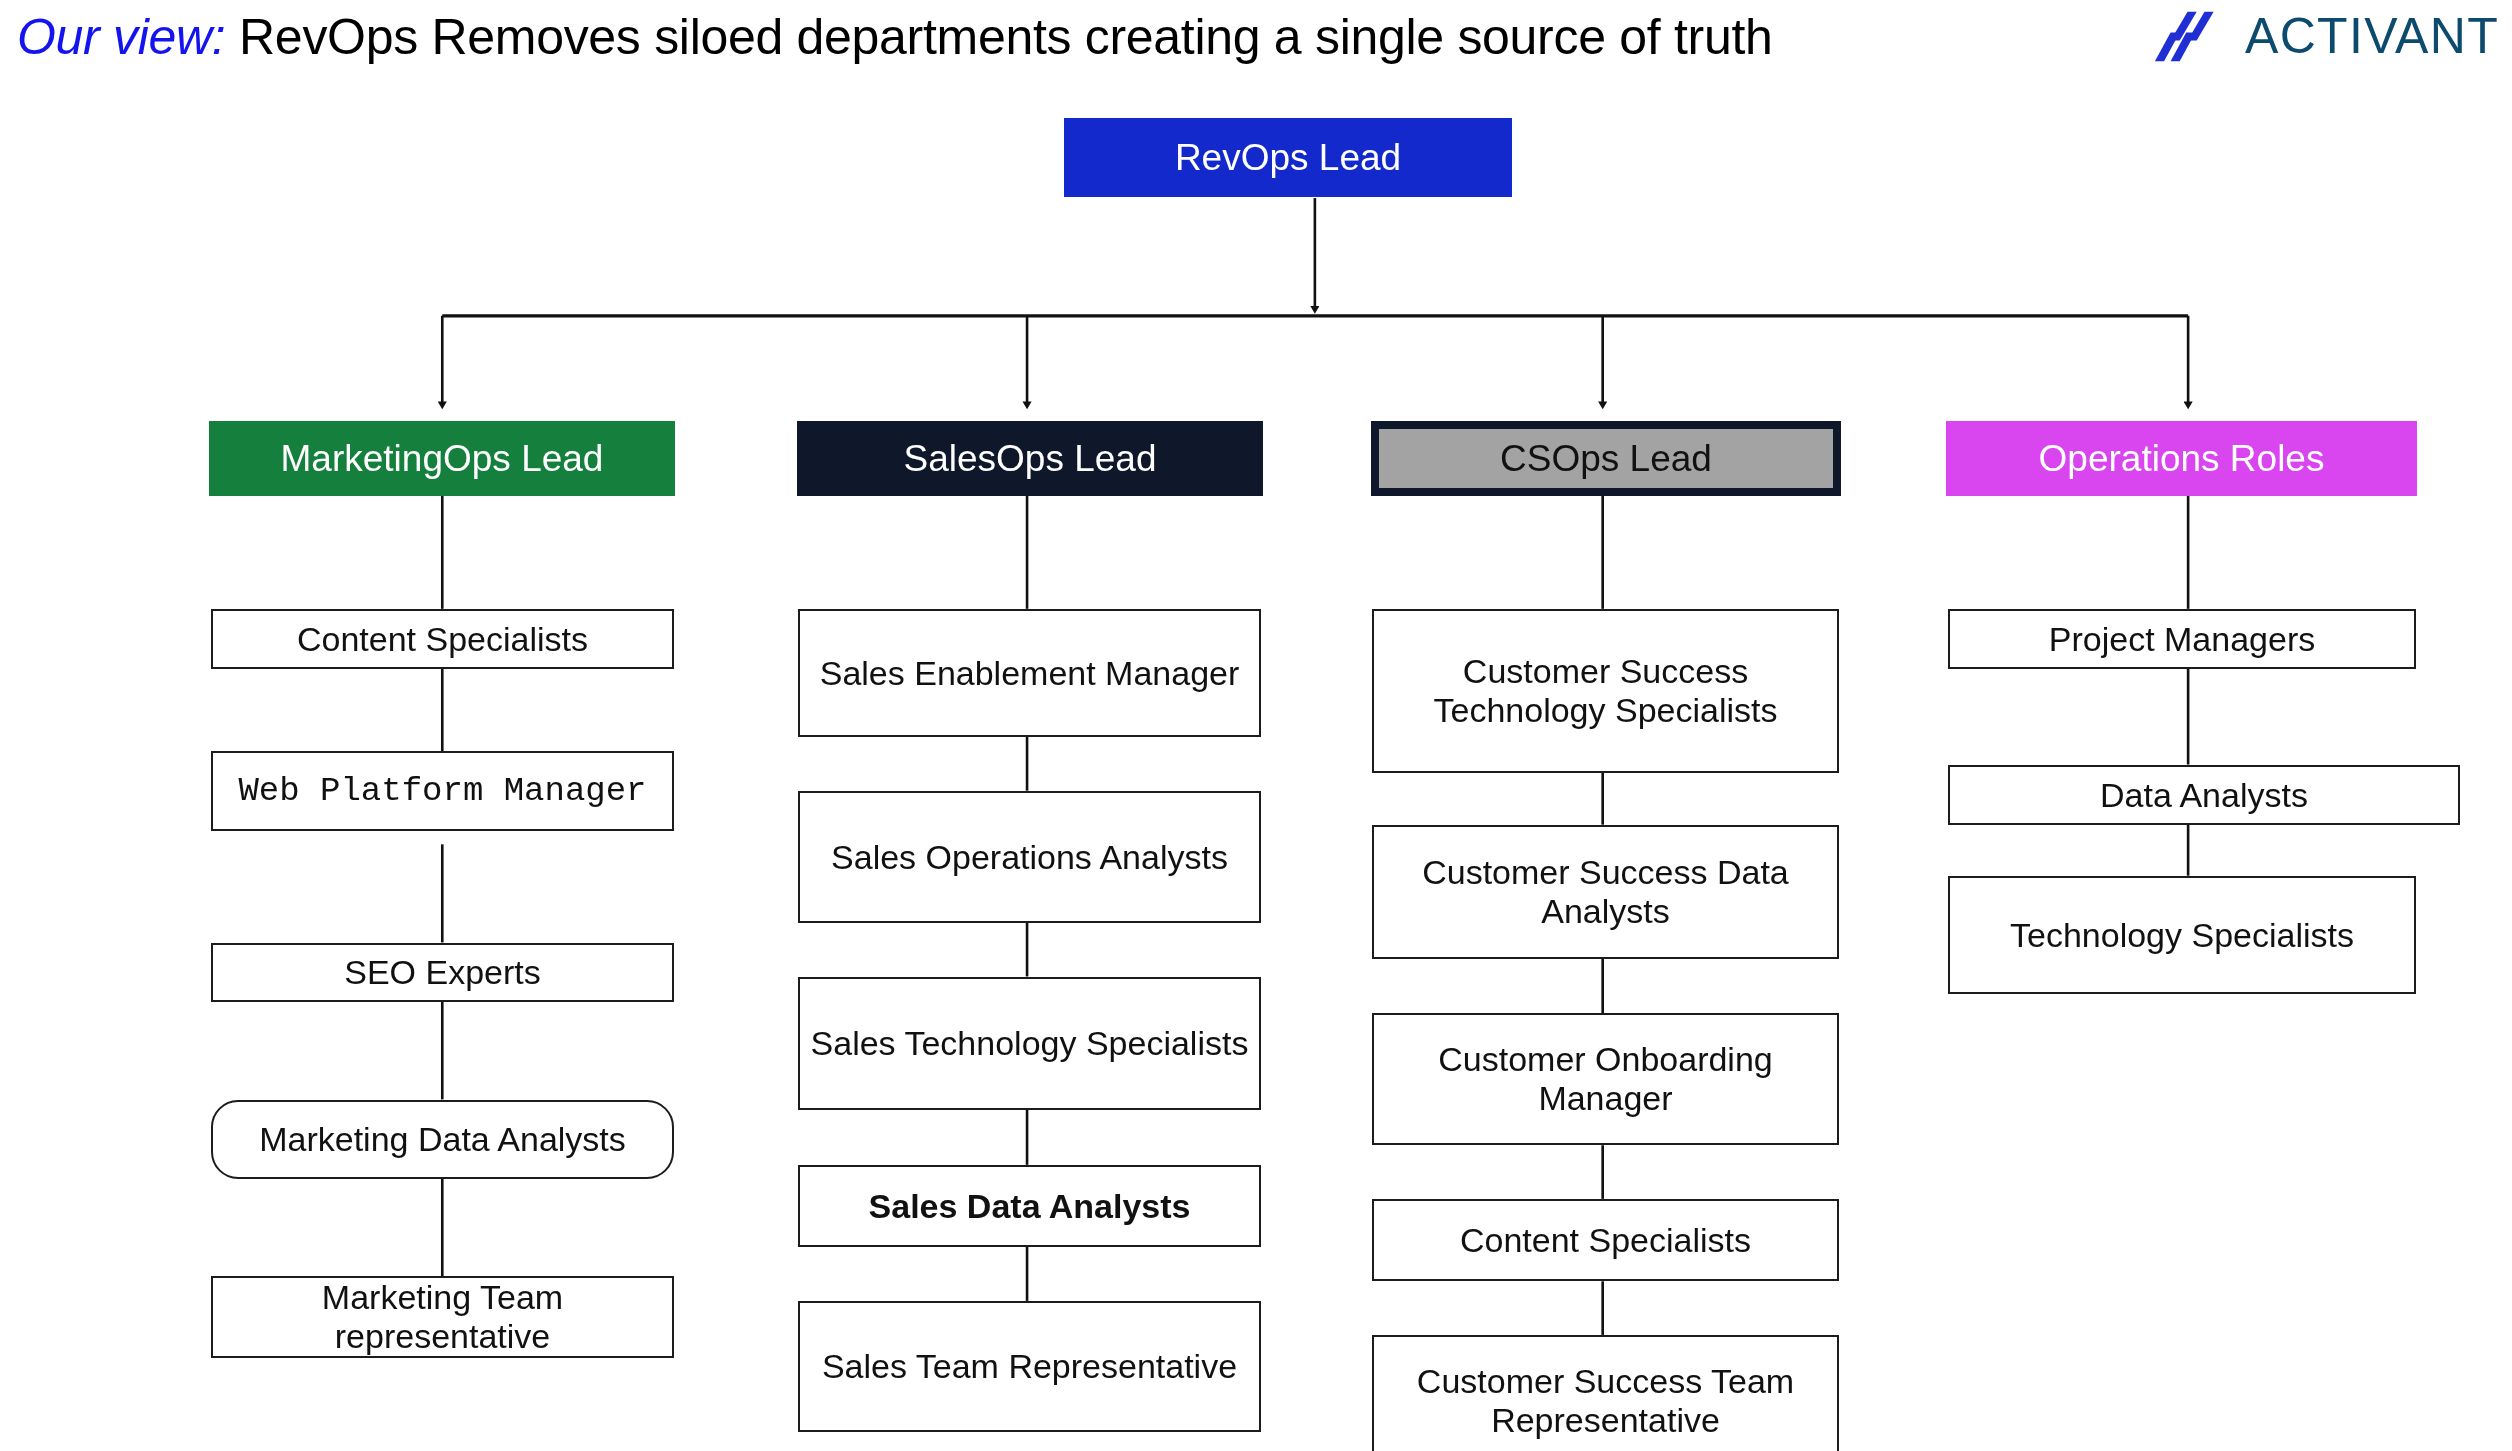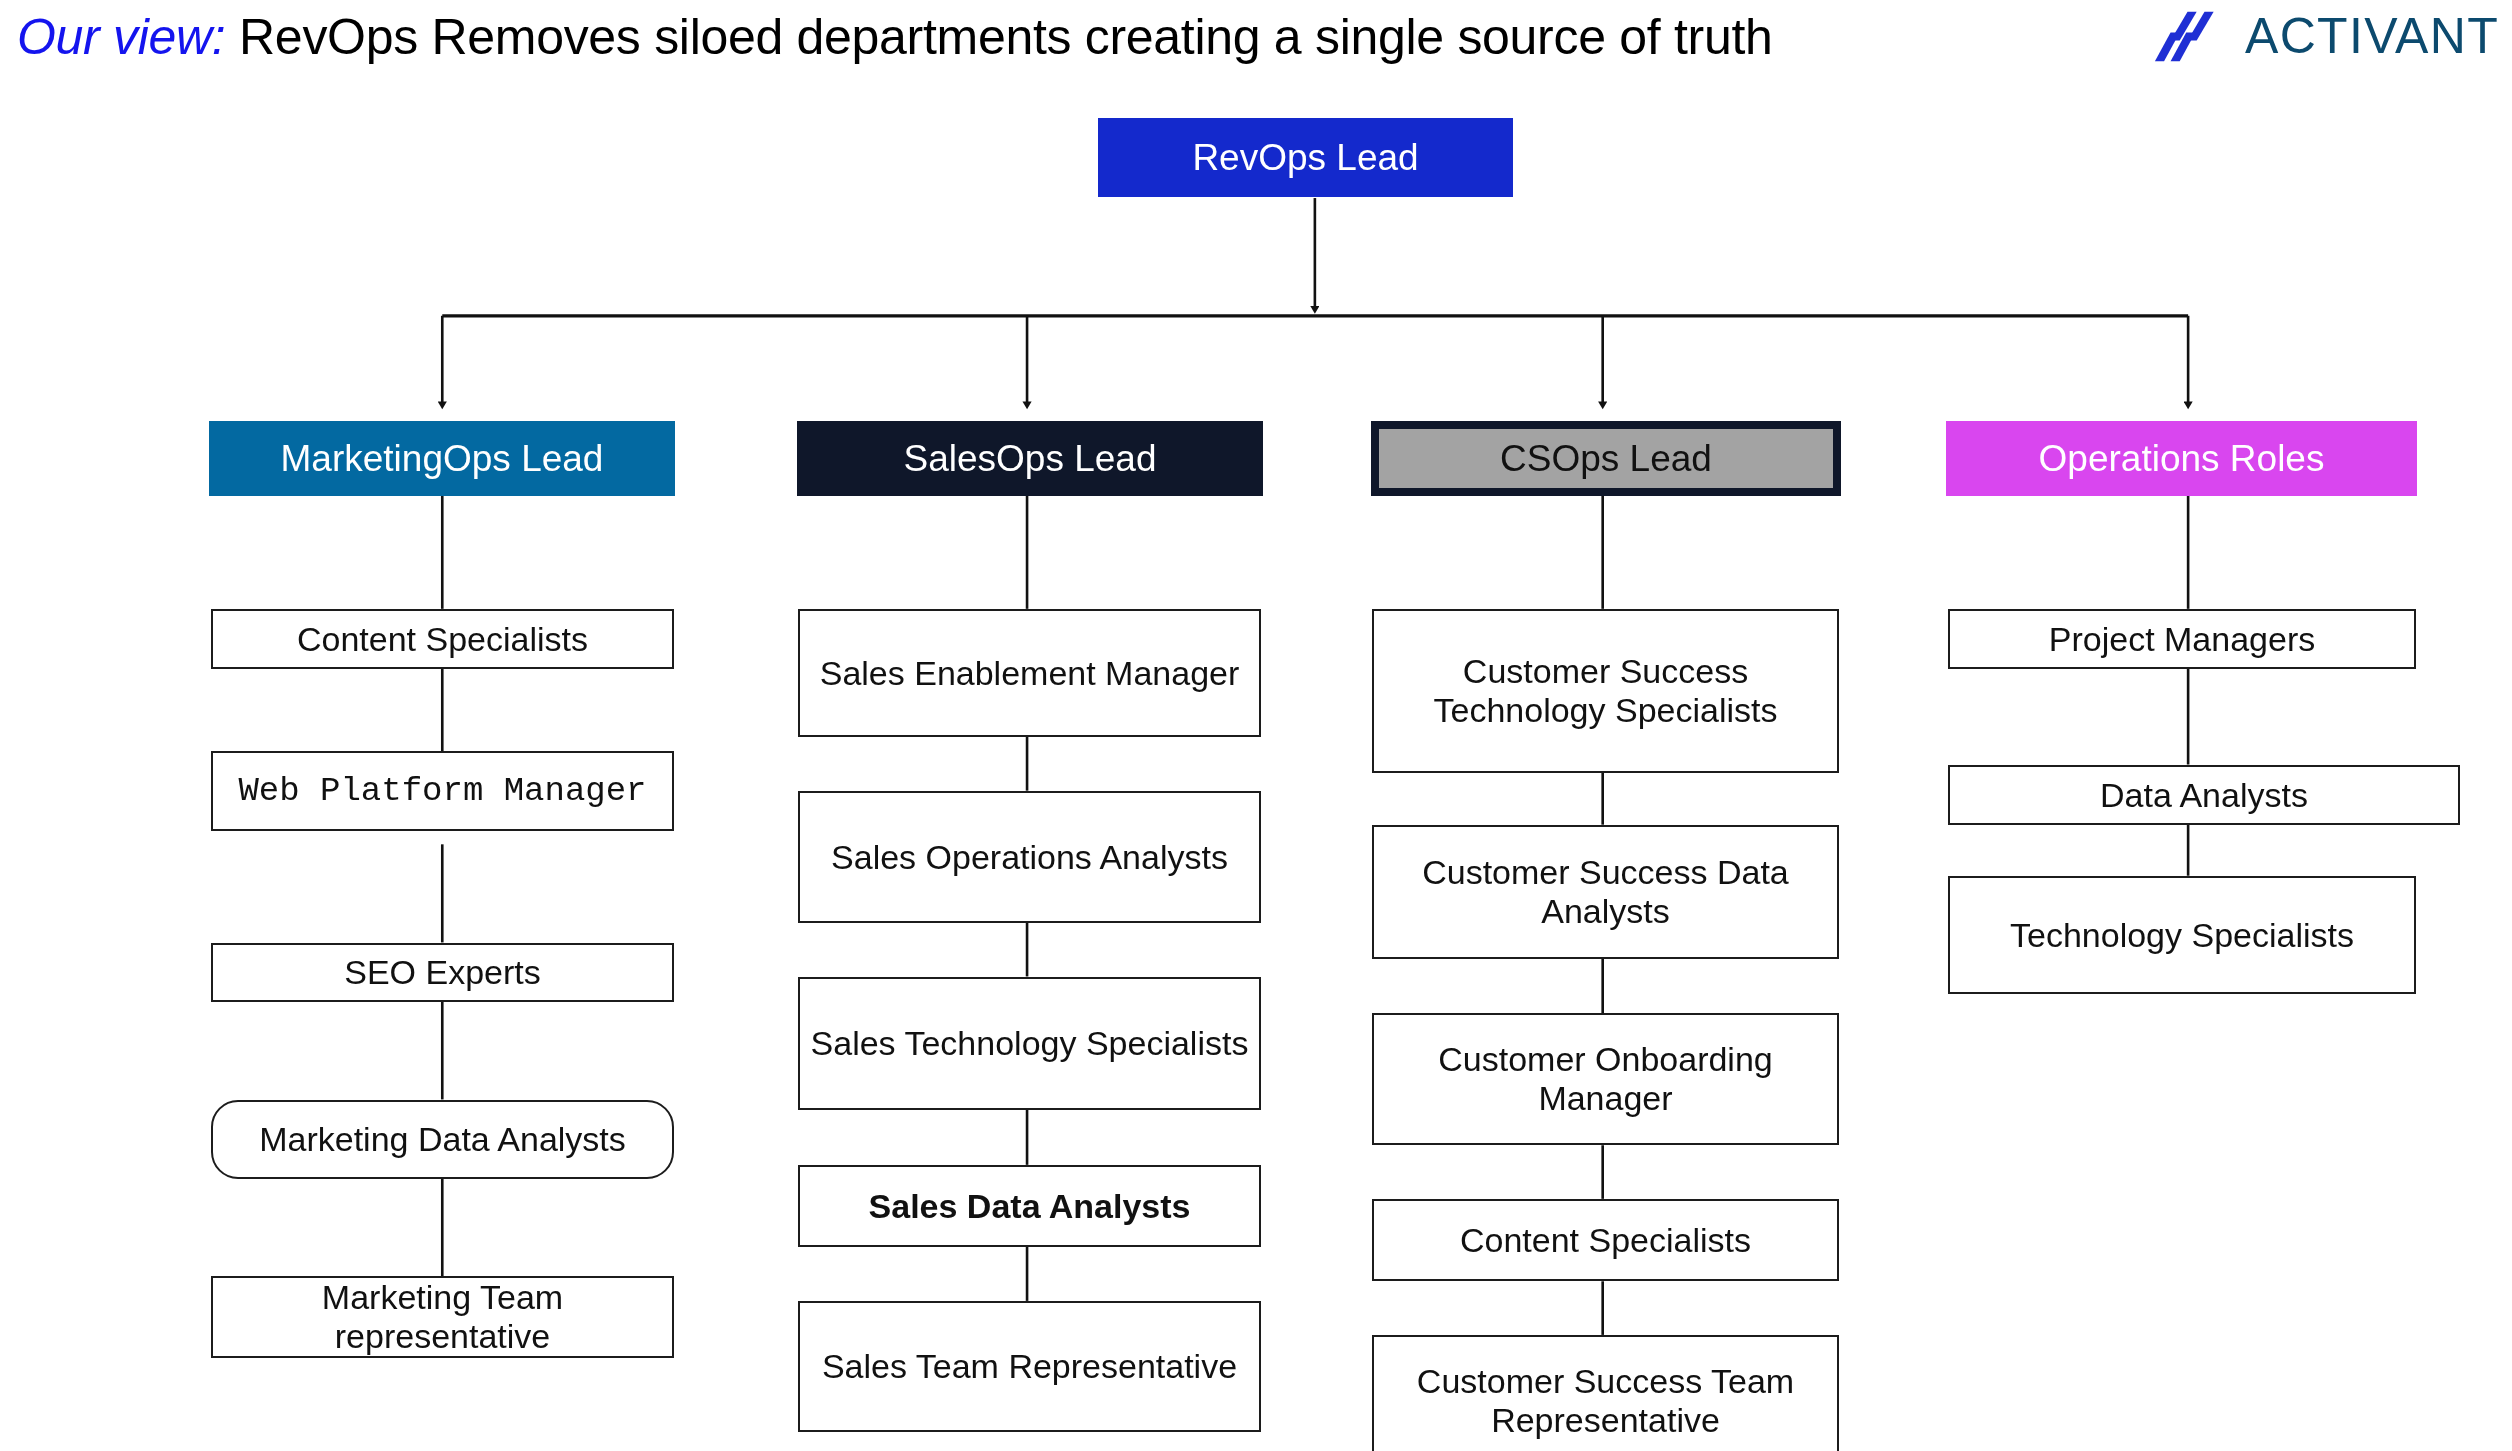--- a/index.html
+++ b/index.html
@@ -43,21 +43,21 @@
     font-size:34px;line-height:39px;
     color:#111111;
     background:#ffffff;
     border:2px solid #1c1c1c;
     padding:2.6px 6.5px;
   }
   .root{
     background:#1429cc;border:none;color:#ffffff;
     font-size:37px;line-height:41px;
   }
-  .h-navy{background:#0369a1;border:none;color:#ffffff;}
+  .h-navy{background:#15803d;border:none;color:#ffffff;}
   .h-blue{background:#0f172a;border:none;color:#ffffff;}
   .h-gray{background:#a3a3a3;border:8px solid #0f172a;color:#111111;}
   .h-black{background:#d946ef;border:none;color:#ffffff;}
   .headerbox{font-size:37px;line-height:42px;}
 </style>
 </head>
 <body>
 
 <div id="page">
 
@@ -112,21 +112,21 @@
       <line x1="2450" y1="1060" x2="2450" y2="1140" stroke="#111111" stroke-width="4"></line>
       <line x1="2450" y1="1345" x2="2450" y2="1428" stroke="#111111" stroke-width="4"></line>
       <line x1="2450" y1="1630" x2="2450" y2="1712" stroke="#111111" stroke-width="4"></line>
       <line x1="2450" y1="1838" x2="2450" y2="1920" stroke="#111111" stroke-width="4"></line>
 
       <line x1="3345" y1="637" x2="3345" y2="810" stroke="#111111" stroke-width="4"></line>
       <line x1="3345" y1="902" x2="3345" y2="1048" stroke="#111111" stroke-width="4"></line>
       <line x1="3345" y1="1140" x2="3345" y2="1218" stroke="#111111" stroke-width="4"></line>
     </svg>
 
-    <div class="node root" style="left:1098px;top:39px;width:415px;height:79px;">RevOps Lead</div>
+    <div class="node root" style="left:1064px;top:39px;width:448px;height:79px;">RevOps Lead</div>
 
     <div class="node headerbox h-navy" style="left:209px;top:342px;width:466px;height:75px;">MarketingOps Lead</div>
     <div class="node" style="left:211px;top:530px;width:463px;height:60px;">Content Specialists</div>
     <div class="node" style="left:211px;top:672px;width:463px;height:80px;font-family:Liberation Mono, monospace;">Web Platform Manager</div>
     <div class="node" style="left:211px;top:864px;width:463px;height:59px;">SEO Experts</div>
     <div class="node" style="left:211px;top:1021px;width:463px;height:79px;border-radius:27px;">Marketing Data Analysts</div>
     <div class="node" style="left:211px;top:1197px;width:463px;height:82px;">Marketing Team representative</div>
 
     <div class="node headerbox h-blue" style="left:797px;top:342px;width:466px;height:75px;">SalesOps Lead</div>
     <div class="node" style="left:798px;top:530px;width:463px;height:128px;">Sales Enablement Manager</div>

